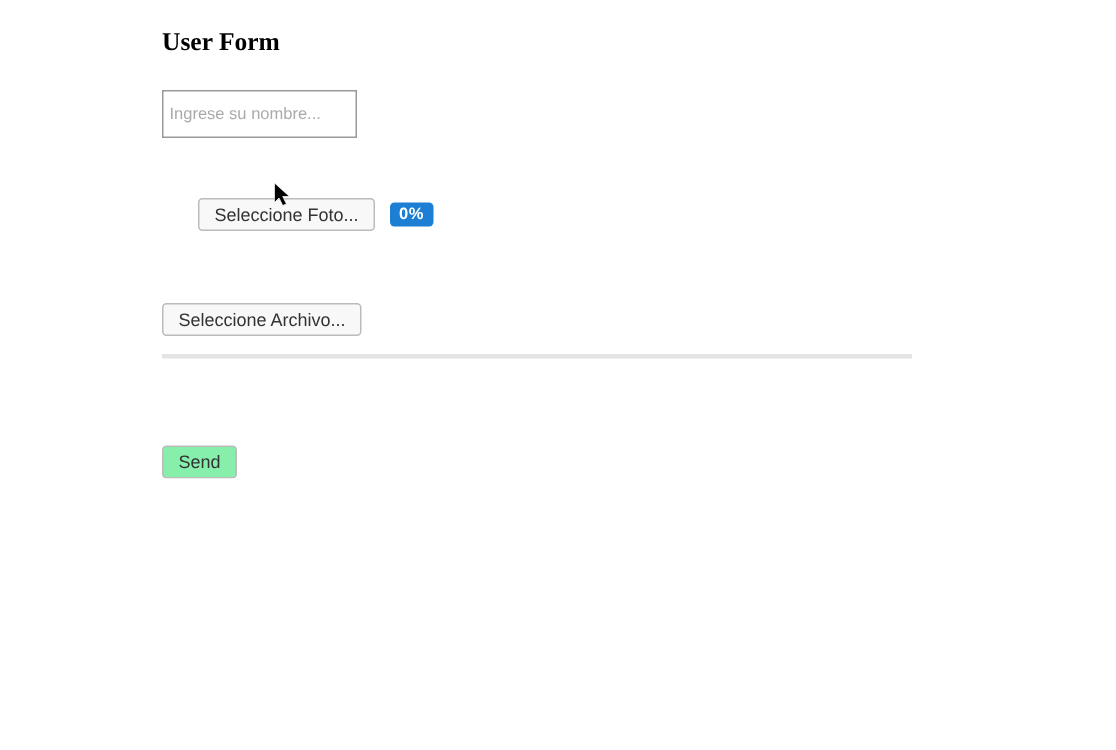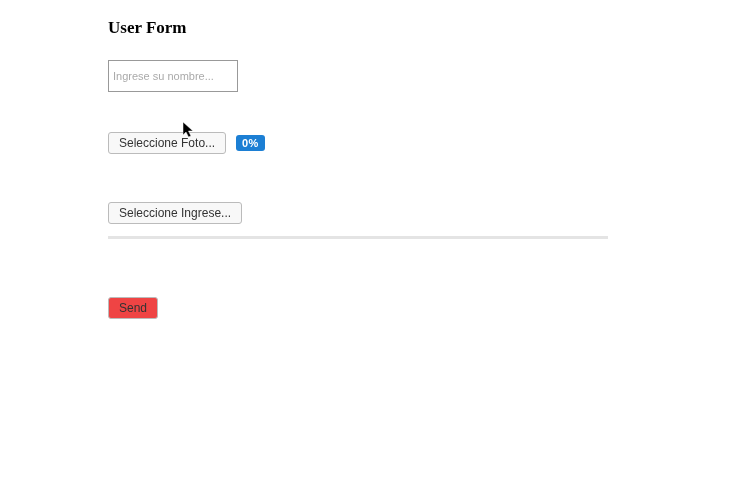--- a/index.html
+++ b/index.html
@@ -33,20 +33,21 @@
     .text-input::placeholder {
       color: #aaa;
     }
     .row {
       display: flex;
       align-items: center;
       gap: 10px;
     }
     .section-gap {
       margin-top: 40px;
+      margin-left: 24px;
     }
     .file-button {
       background: #f8f8f8;
       border: 1px solid #bbb;
       border-radius: 3px;
       padding: 3px 10px;
       font-size: 12px;
       color: #333;
       cursor: pointer;
       font-family: Arial, Helvetica, sans-serif;
@@ -60,21 +61,21 @@
       border-radius: 3px;
       letter-spacing: 0.3px;
     }
     .progress-track {
       width: 500px;
       height: 3px;
       background: #e4e4e4;
       margin-top: 12px;
     }
     .send-button {
-      background: #ef4444;
+      background: #86efac;
       border: 1px solid #bbb;
       border-radius: 3px;
       padding: 3px 10px;
       font-size: 12px;
       color: #333;
       cursor: pointer;
       margin-top: 58px;
       font-family: Arial, Helvetica, sans-serif;
     }
     .cursor {
@@ -94,21 +95,21 @@
   <h1>User Form</h1>
 
   <input type="text" class="text-input" placeholder="Ingrese su nombre..." style="">
 
   <div class="row section-gap">
     <button class="file-button">Seleccione Foto...</button>
     <span class="badge">0%</span>
   </div>
 
   <div style="margin-top: 48px;">
-    <button class="file-button">Seleccione Ingrese...</button>
+    <button class="file-button">Seleccione Archivo...</button>
     <div class="progress-track"></div>
   </div>
 
   <button class="send-button">Send</button>
 </div>
 
 <svg class="cursor" viewBox="0 0 14 18">
   <path d="M0,0 L0,13 L3,10 L5.5,15 L8,14 L5.5,9 L10,9 Z" fill="#000" stroke="#fff" stroke-width="0.5"></path>
 </svg>
 

